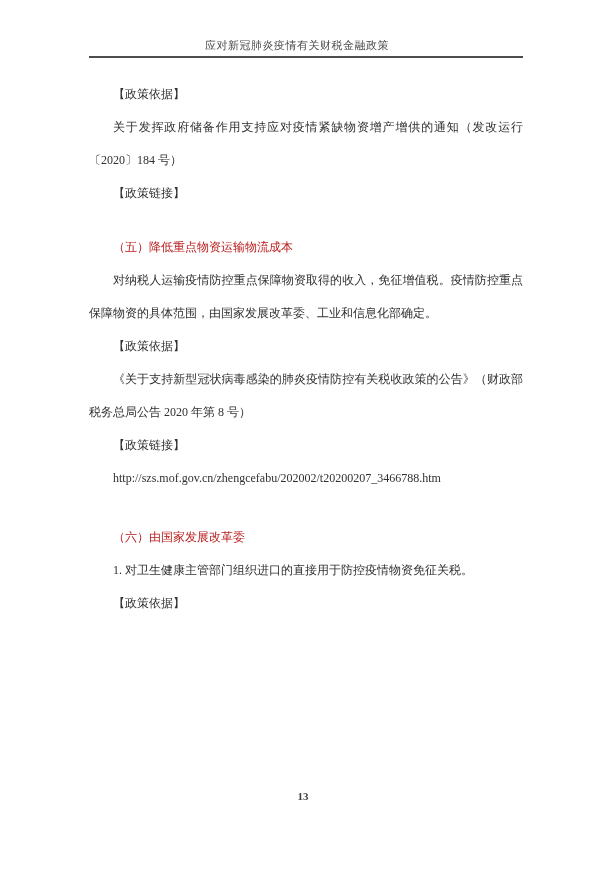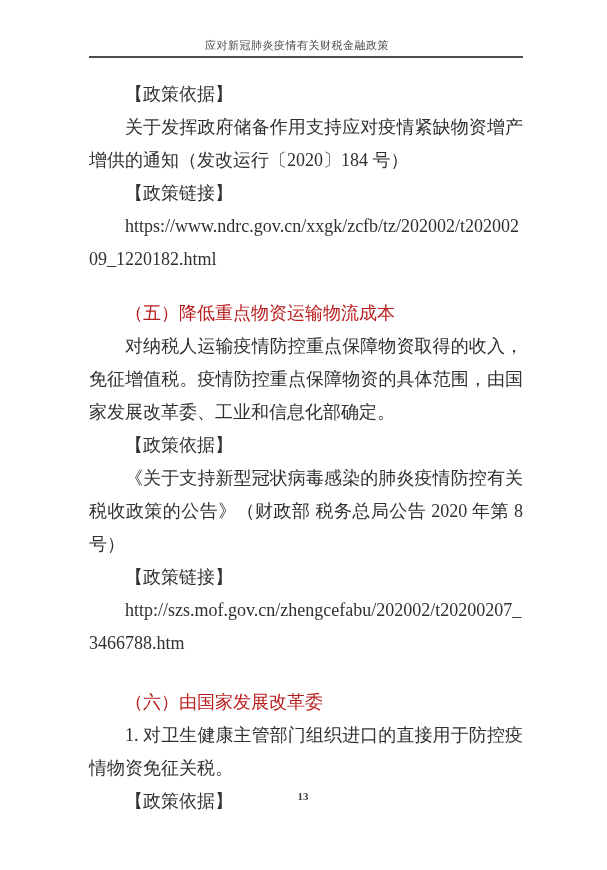--- a/index.html
+++ b/index.html
@@ -33,21 +33,21 @@
     left: 89px;
     width: 434px;
     height: 2px;
     background: #4d4d4d;
   }
   .content {
     position: absolute;
     top: 78px;
     left: 89px;
     width: 434px;
-    font-size: 18px;
+    font-size: 12px;
     line-height: 33px;
     text-align: justify;
     color: #303030;
   }
   .line {
     margin: 0;
     text-indent: 2em;
   }
   .heading {
     font-weight: normal;
@@ -82,21 +82,20 @@
   <div class="header-rule"></div>
 
   <div class="content">
 
     <p class="line label">【政策依据】</p>
 
     <p class="line para">关于发挥政府储备作用支持应对疫情紧缺物资增产增供的通知（发改运行〔2020〕184 号）</p>
 
     <p class="line label">【政策链接】</p>
 
-    <p class="line url">https://www.ndrc.gov.cn/xxgk/zcfb/tz/202002/t20200209_1220182.html</p>
 
     <p class="line heading">（五）降低重点物资运输物流成本</p>
 
     <p class="line para">对纳税人运输疫情防控重点保障物资取得的收入，免征增值税。疫情防控重点保障物资的具体范围，由国家发展改革委、工业和信息化部确定。</p>
 
     <p class="line label">【政策依据】</p>
 
     <p class="line para">《关于支持新型冠状病毒感染的肺炎疫情防控有关税收政策的公告》（财政部 税务总局公告 2020 年第 8 号）</p>
 
     <p class="line label">【政策链接】</p>

